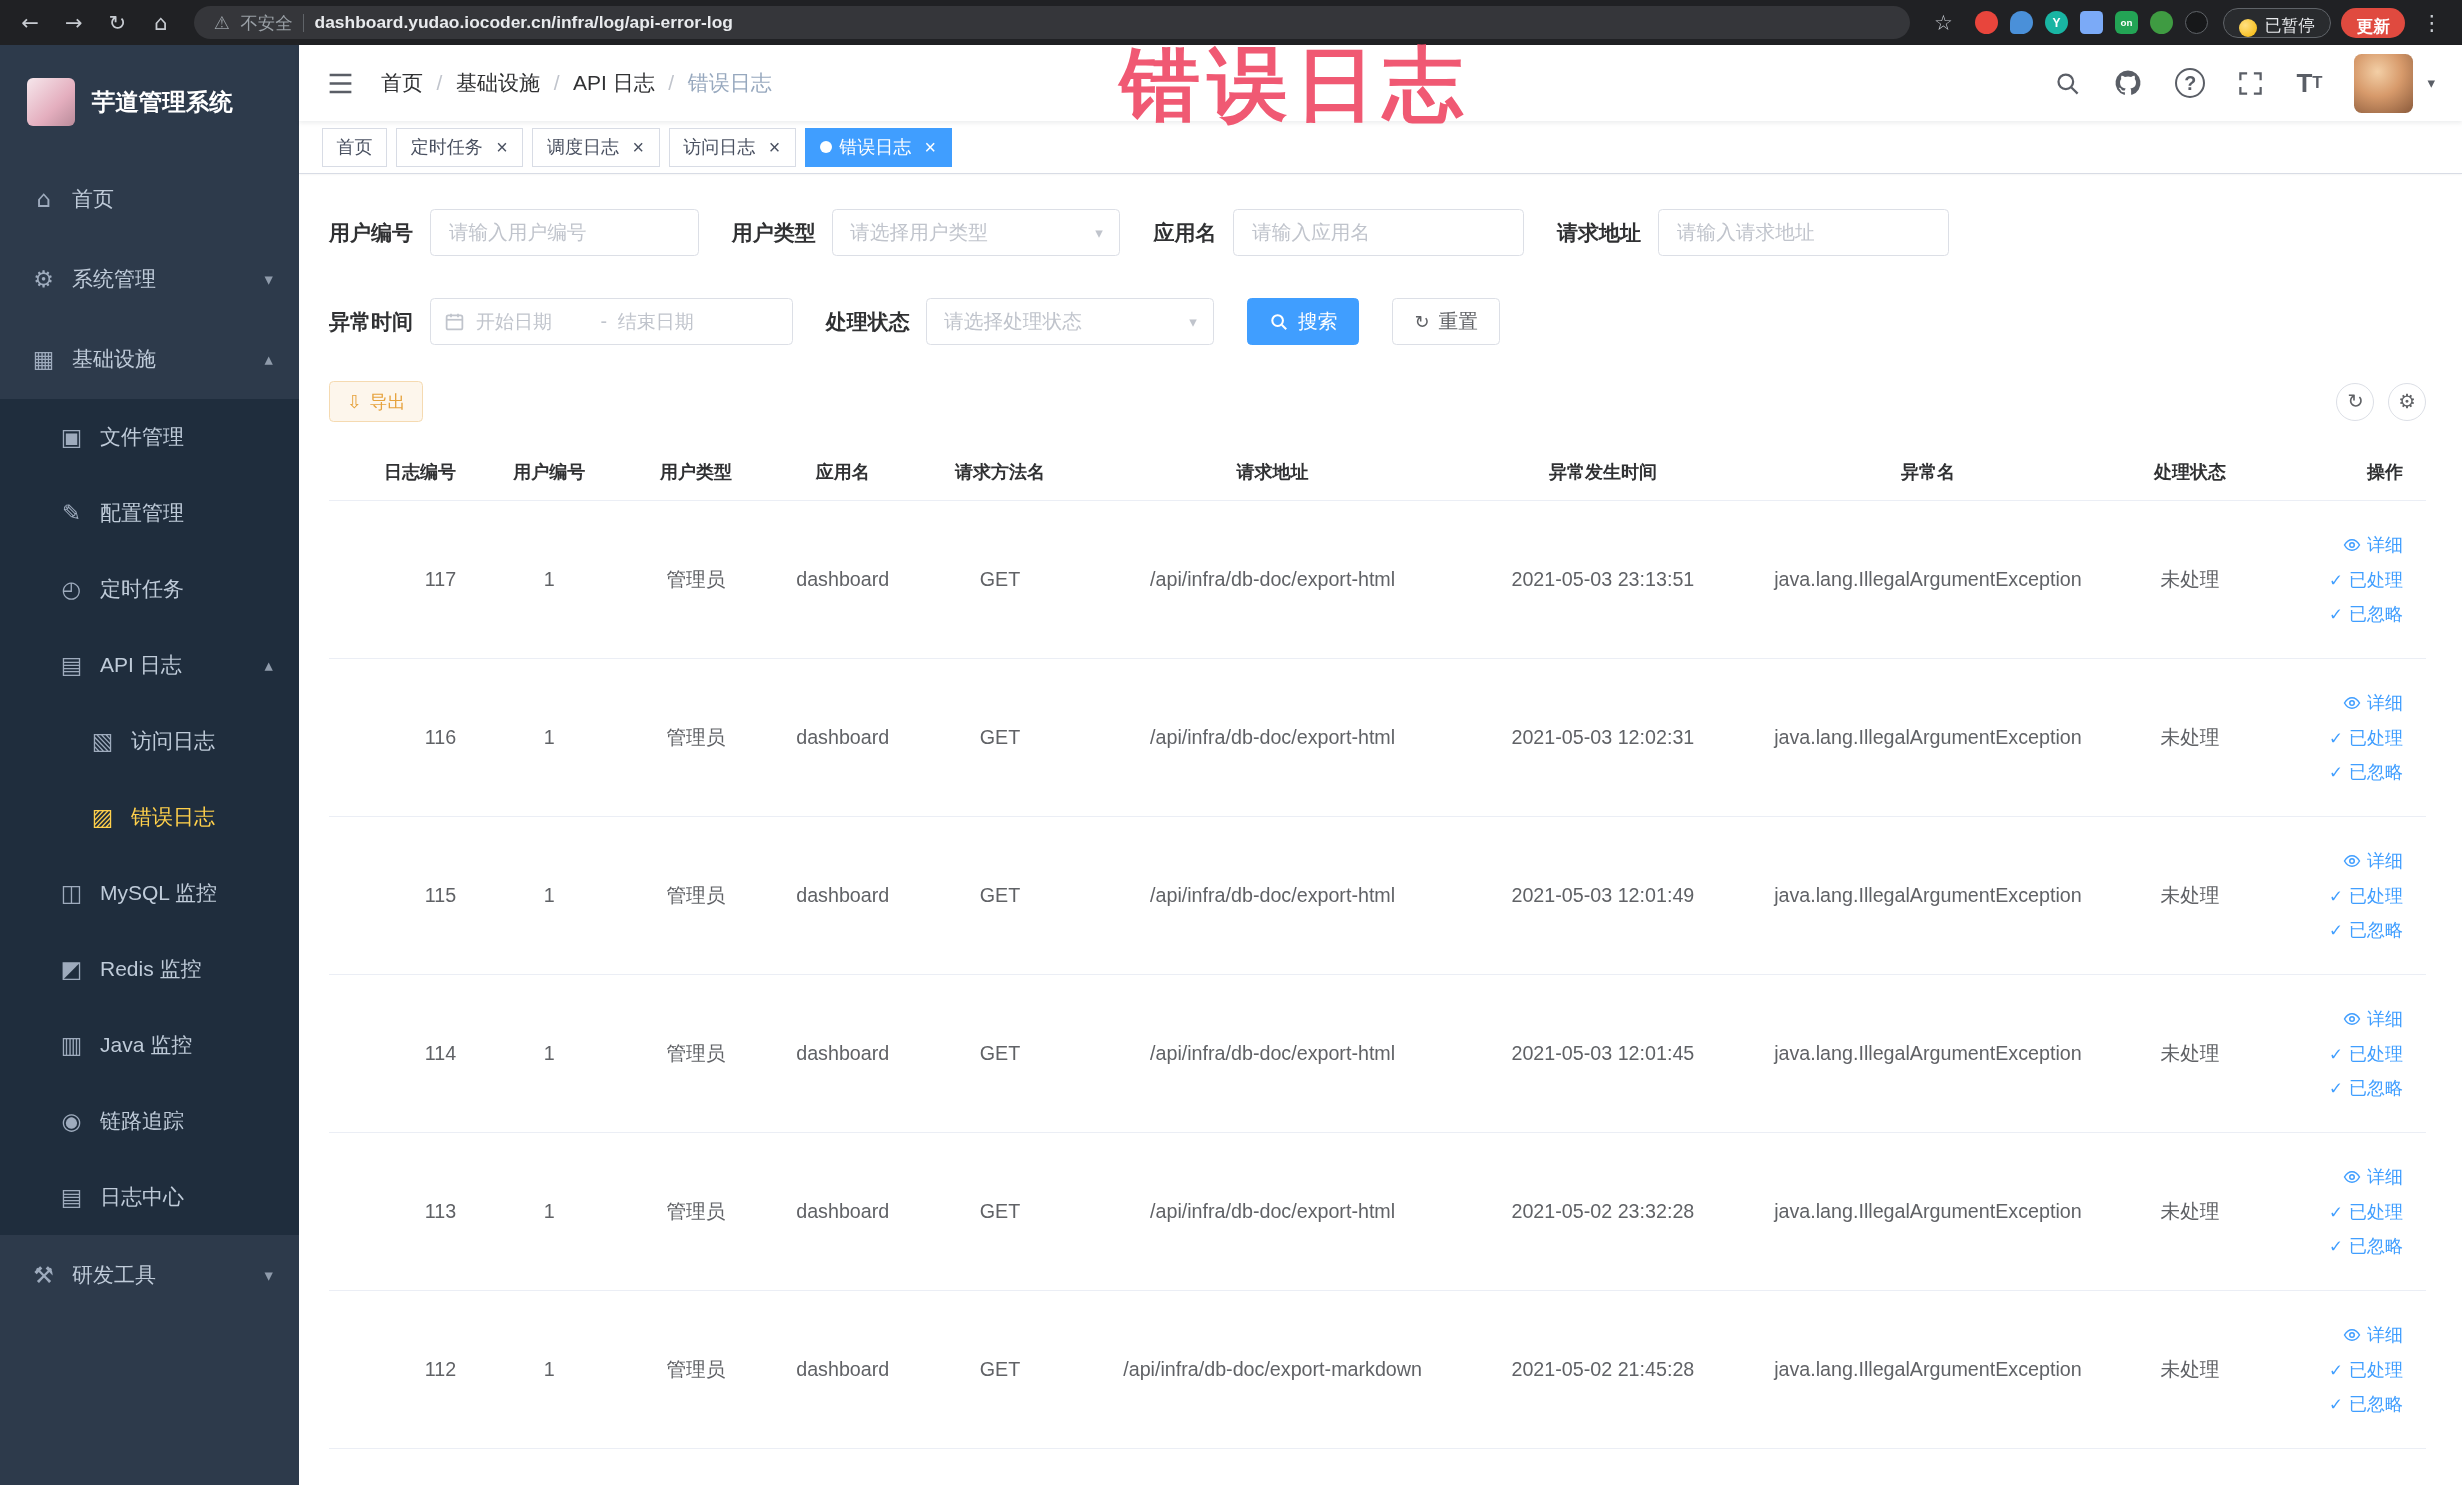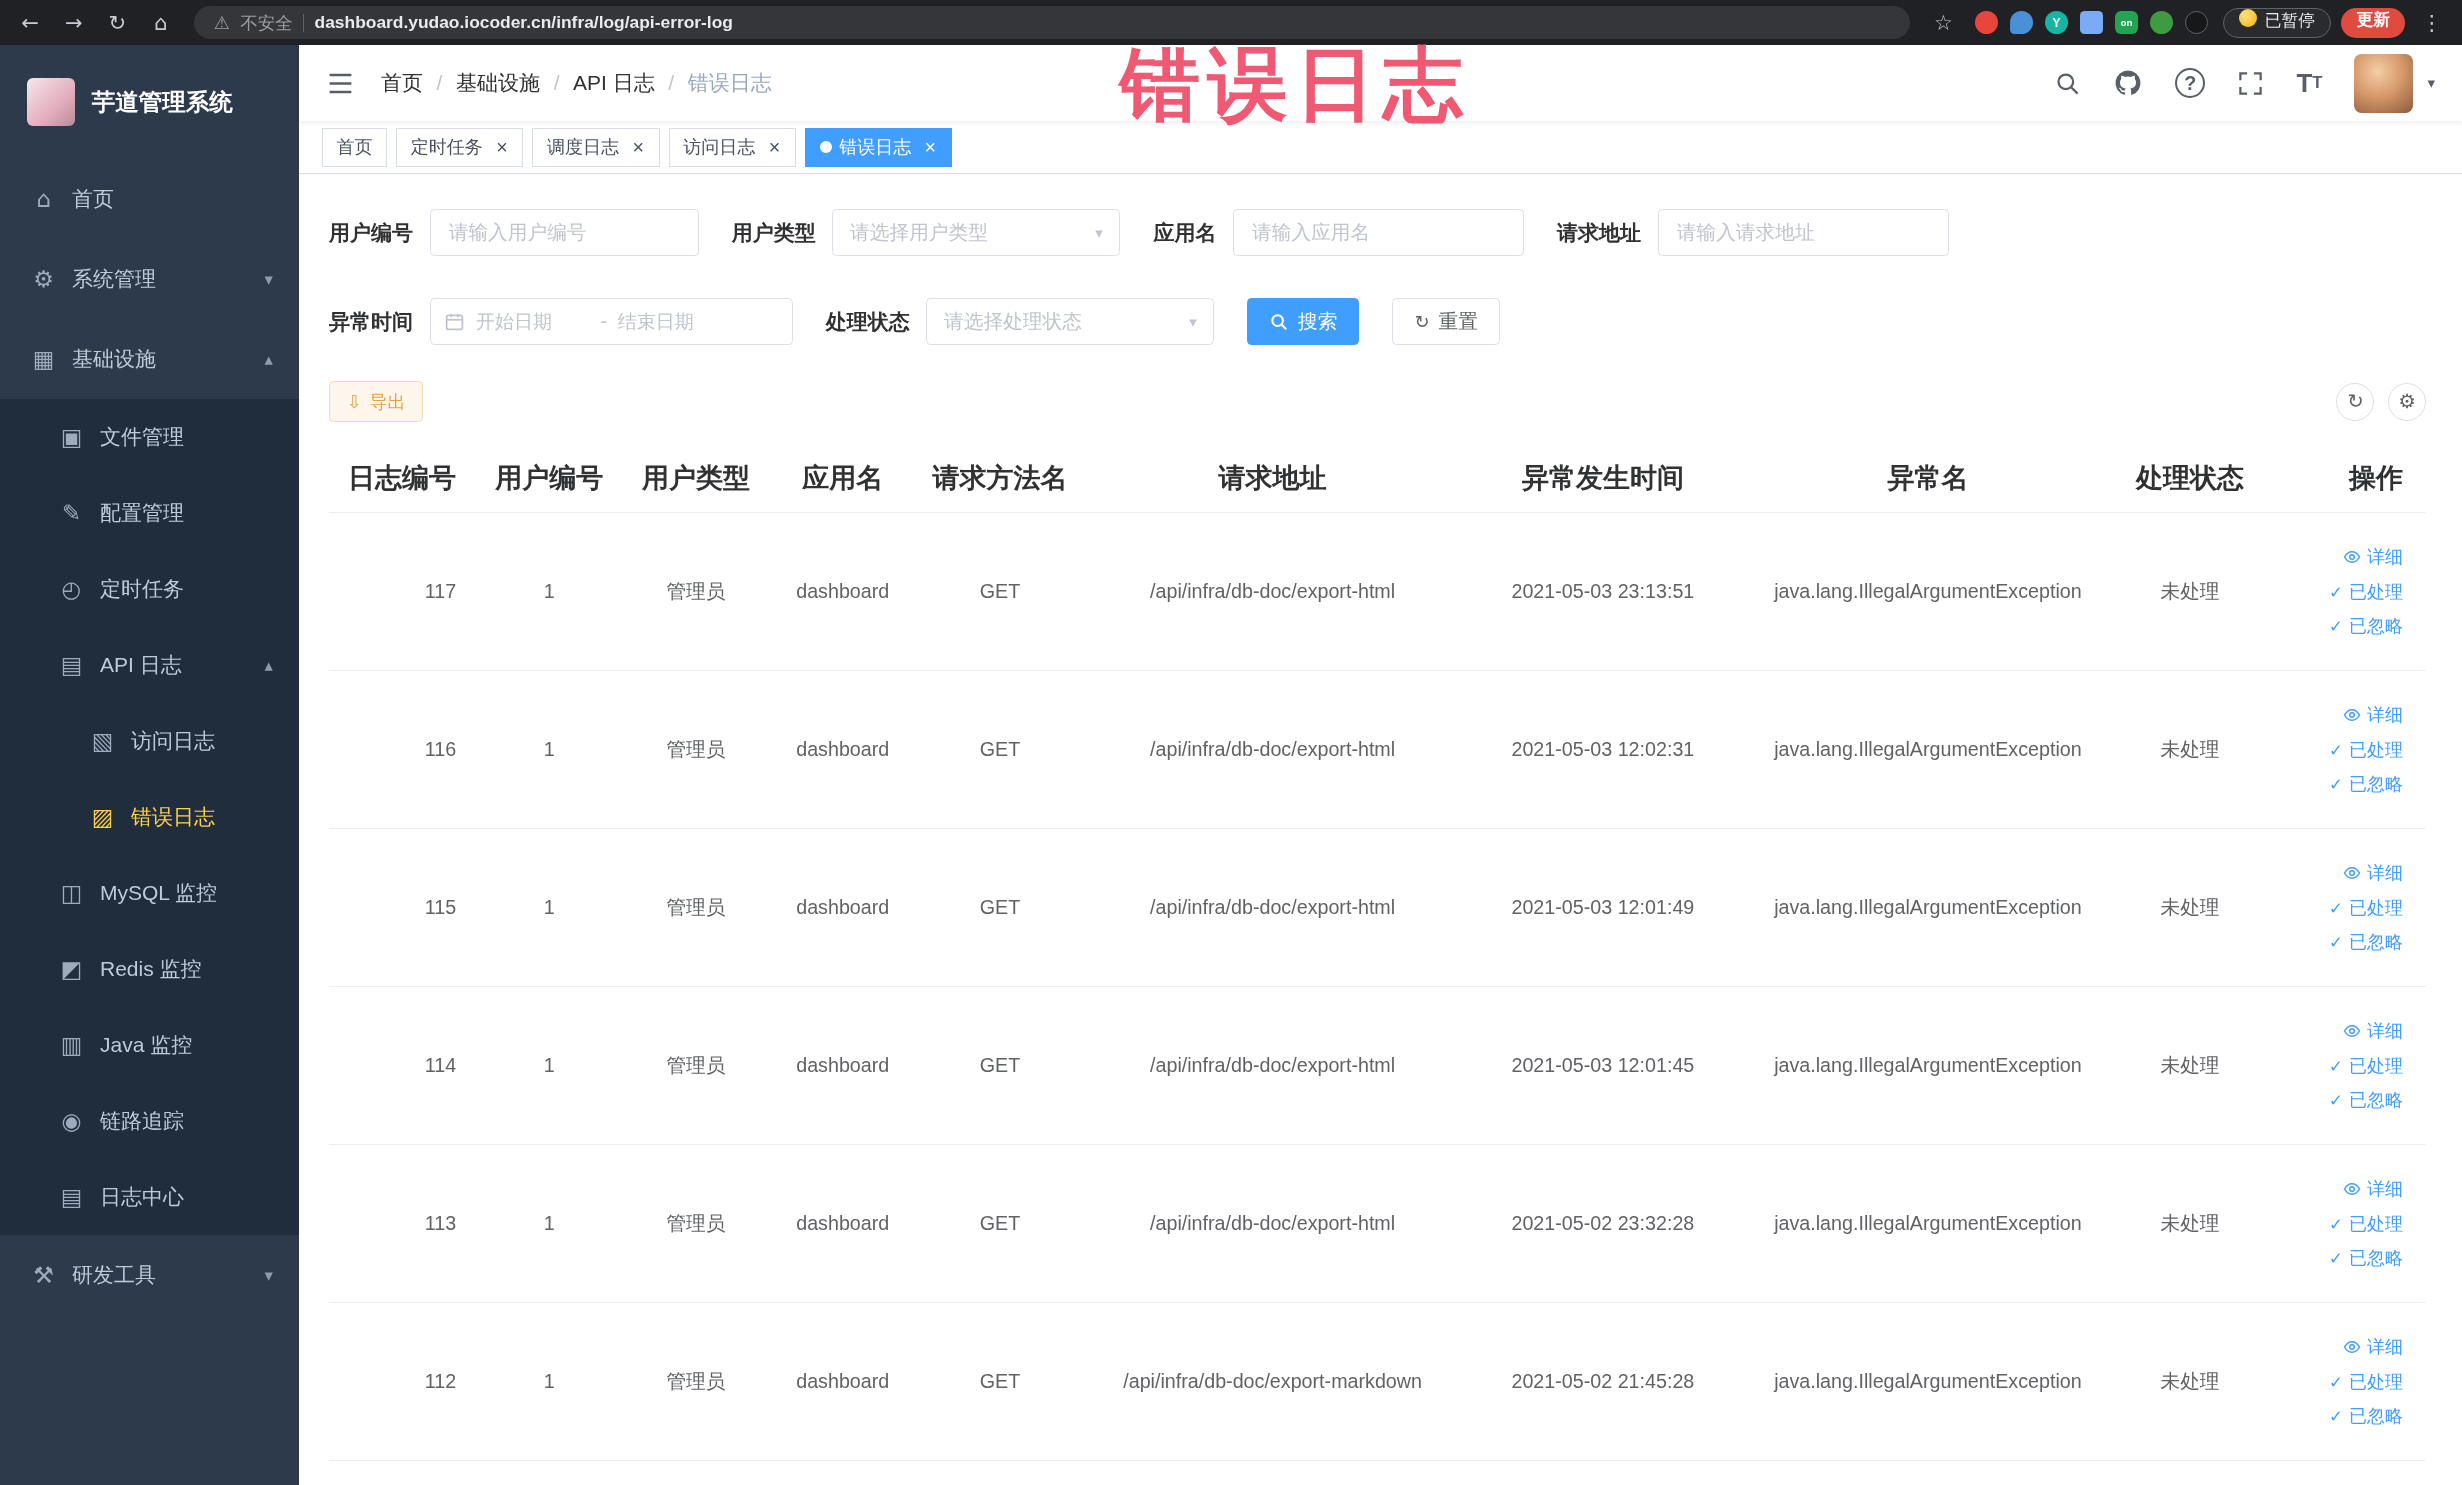--- a/index.html
+++ b/index.html
@@ -17,21 +17,21 @@
   .omnibox .url-text { color:#e8eaed; font-weight:bold; white-space:nowrap; overflow:hidden; text-overflow:ellipsis; }
   .ext-icons { display:flex; align-items:center; gap:12px; margin:0 4.5px; }
   .ext { width:23px; height:23px; border-radius:50%; display:flex; align-items:center; justify-content:center; font-size:12px; color:#fff; font-weight:bold; cursor:pointer; flex:none; }
   .e1 { background:#e8453c; }
   .e2 { background:#4a90d9; border-radius:50% 50% 50% 4.5px; }
   .e3 { background:#19b5a3; }
   .e4 { background:#7baaf7; border-radius:4.5px; }
   .e5 { background:#23a455; border-radius:6px; font-size:9.8px; }
   .e6 { background:#3f9b42; }
   .e7 { background:#17181a; border:0.8px solid #5f6368; }
-  .pill { height:30px; border-radius:15px; display:flex; align-items:flex-start; gap:7.6px; padding:0 15px; font-size:16.7px; cursor:pointer; flex:none; }
+  .pill { height:30px; border-radius:15px; display:flex; align-items:flex-end; gap:7.6px; padding:0 15px; font-size:16.7px; cursor:pointer; flex:none; }
   .pill.paused { background:#292b2e; border:0.8px solid #5f6368; color:#e8eaed; }
   .pill .emoji { width:18px; height:18px; border-radius:50%; background:radial-gradient(circle at 35% 35%, #ffe082, #f4b400); }
   .pill.update { background:#e04a3f; color:#fff; font-weight:bold; }
 
   
   .app { display:flex; height:1440px; }
   .sidebar { width:299px; background:#2d3a4b; color:#bfcbd9; flex:none; overflow:hidden; }
   .main { flex:1; display:flex; flex-direction:column; min-width:0; background:#fff; }
 
   
@@ -90,21 +90,21 @@
   .btn-default { background:#fff; border-color:#dcdfe6; color:#606266; }
   .btn .bic { font-family:"DejaVu Sans",sans-serif; font-size:18px; }
 
   .toolbar-row { display:flex; align-items:center; margin-top:36px; }
   .btn-warning-plain { background:#fdf6ec; border:0.8px solid #f5dab1; color:#e6a23c; height:41px; padding:0 16.7px; border-radius:4.5px; font-size:18px; display:inline-flex; align-items:center; gap:7.6px; cursor:pointer; }
   .toolbar-right { margin-left:auto; display:flex; gap:13.6px; }
   .circle-btn { width:38px; height:38px; border-radius:50%; border:0.8px solid #dcdfe6; background:#fff; color:#606266; font-size:19.7px; display:flex; align-items:center; justify-content:center; cursor:pointer; font-family:"DejaVu Sans",sans-serif; }
 
   
   table { width:100%; border-collapse:collapse; table-layout:fixed; margin-top:21px; }
-  th { font-weight:bold; color:#303133; font-size:27px; padding:16.7px 7.6px; border-bottom:0.8px solid #ebeef5; text-align:center; background:#fff; white-space:nowrap; }
+  th { font-weight:bold; color:#303133; font-size:18px; padding:16.7px 7.6px; border-bottom:0.8px solid #ebeef5; text-align:center; background:#fff; white-space:nowrap; }
   td { color:#606266; font-size:19.7px; text-align:center; padding:7.6px; border-bottom:0.8px solid #ebeef5; height:158px; overflow:hidden; white-space:nowrap; }
   th:nth-child(1), td:nth-child(1) { text-align:right; padding-right:19.7px; }
   th:nth-child(2), td:nth-child(2) { text-align:center; }
   th:last-child, td:last-child { text-align:right; padding-right:23px; }
   .ops { display:flex; flex-direction:column; align-items:flex-end; gap:10.6px; }
   .op-link { color:#409EFF; font-size:18px; display:inline-flex; align-items:center; gap:6px; cursor:pointer; text-decoration:none; }
   .op-link svg { flex:none; }
   .op-ck { font-family:"DejaVu Sans",sans-serif; font-size:16.7px; }
 
   

